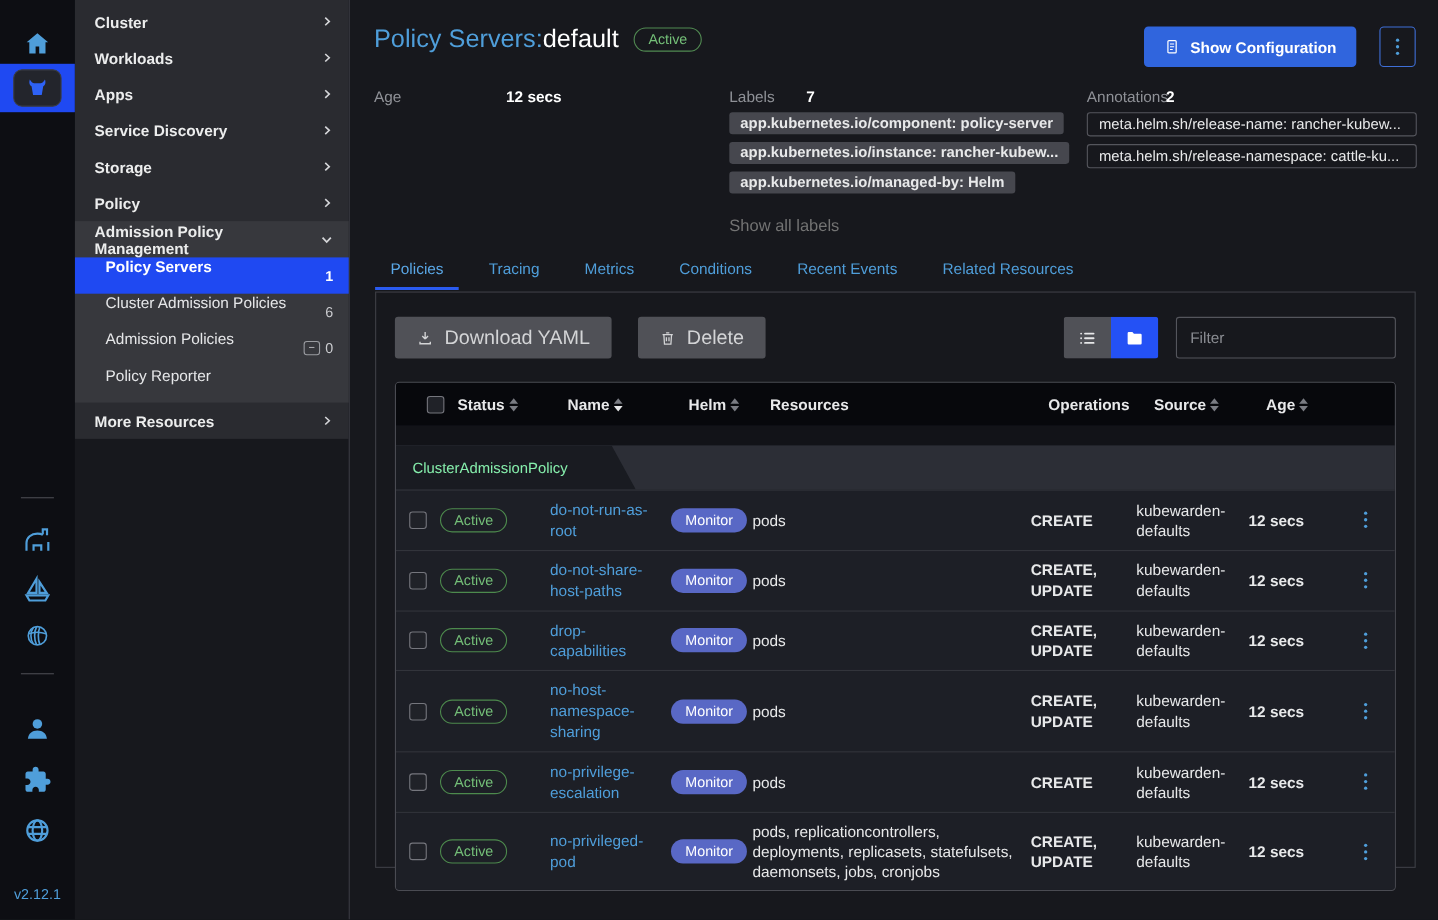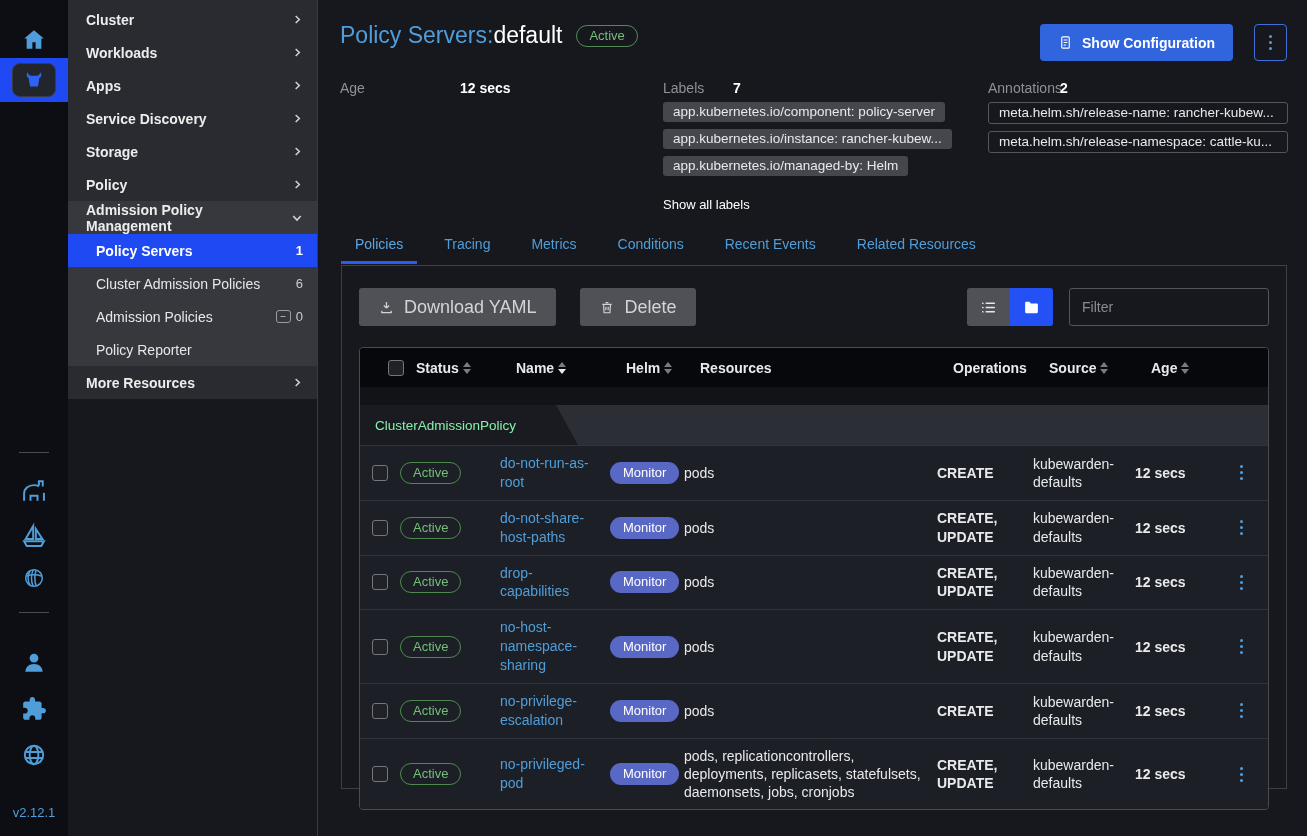--- a/index.html
+++ b/index.html
@@ -20,21 +20,21 @@
   .rail-v { color:#4f9eda; }
   .rail-version { position:absolute; bottom:16px; width:68px; text-align:center; color:#4f9eda; font-size:13px; }
 
   
   .sidenav { position:absolute; left:68px; top:0; width:250px; height:836px; background:#17181d; border-right:1px solid #3a3b42; z-index:4; }
   .nav-block { background:#2a2b30; padding-top:3px; }
   .nav-item { height:33px; display:flex; align-items:center; padding:0 14px 0 18px; font-weight:700; font-size:14px; color:#eceded; cursor:pointer;gap:41px; }
   .nav-item .lbl { flex:1; }
   .nav-chev { color:#d4d5d8; }
   .nav-section { background:#37383d; }
-  .nav-sub { height:33px; display:flex; align-items:center; padding:0 14px 0 28px; font-size:14px; font-weight:500; color:#e6e7e9; cursor:pointer; }
+  .nav-sub { height:33px; display:flex; padding:0 14px 0 28px; font-size:14px; font-weight:500; color:#e6e7e9; cursor:pointer; }
   .nav-sub .lbl { flex:1; }
   .nav-sub.selected { background:#1f49f2; font-weight:700; color:#fff; }
   .nav-count { font-size:13px; color:#cbccd0; display:flex; align-items:center; gap:5px; }
   .nav-sub.selected .nav-count { color:#fff; font-weight:700; }
   .ns-box { display:inline-flex; width:15px; height:13px; border:1px solid #9a9ca1; border-radius:3px; color:#cbccd0; font-size:10px; line-height:11px; justify-content:center; align-items:center; }
 
   
   .main { position:absolute; left:318px; top:0; width:989px; height:836px; }
 
   .title-row { position:absolute; left:22px; top:22px; display:flex; align-items:center; }
@@ -47,21 +47,21 @@
   .btn-kebab { width:33px; height:37px; border:1px solid #3f6fd8; border-radius:4px; background:transparent; display:flex; justify-content:center; align-items:center; cursor:pointer; }
   .dots { display:flex; flex-direction:column; gap:3px; color:#4f9eda; }
   .dots i { width:3px; height:3px; border-radius:50%; background:currentColor; }
 
   .detail-label { position:absolute; color:#8f9197; font-size:14px; }
   .detail-count { position:absolute; color:#fff; font-weight:700; font-size:14px; }
   .detail-value { position:absolute; color:#fff; font-weight:700; font-size:14px; }
   .pill-col { position:absolute; display:flex; flex-direction:column; align-items:flex-start; gap:7px; }
   .pill { background:#46474e; border-radius:3px; padding:2px 10px 3px; font-size:13.5px; color:#e8e9ea; white-space:nowrap; }
   .pill.outline { background:transparent; border:1px solid #55565d; width:300px; }
-  .link { color:#ffffff; font-size:13px; text-decoration:none; cursor:pointer; }
+  .link { color:#737373; font-size:15px; text-decoration:none; cursor:pointer; }
   .show-all { position:absolute; left:345px; top:197px; }
 
   
   .tabsection { position:absolute; left:23px; right:20px; top:228px; bottom:47px; }
   .tabs { display:flex; position:relative; z-index:2; }
   .tab { padding:8px 14px 12px; font-size:14px; color:#4f9eda; cursor:pointer; margin-right:13px; }
   .tab.active { box-shadow: inset 0 -3px 0 #2a5bf0; color:#5aa7e6; }
   .tab-box { position:absolute; left:0; right:0; top:37px; bottom:0; border:1px solid #3e3f46; }
 
   .toolbar { display:flex; align-items:center; padding:22px 17px 0; }
@@ -281,21 +281,21 @@
           <i></i>
         </span>
     </button>
   </div>
 
   <span class="detail-label" style="left:22px; top:80px;">Age</span>
   <span class="detail-value" style="left:142px; top:80px;">12 secs</span>
 
   <span class="detail-label" style="left:345px; top:80px;">Labels</span>
   <span class="detail-count" style="left:415px; top:80px;">7</span>
-  <div class="pill-col" style="left:345px; top:102px;">
+  <div class="pill-col" style="left:345px; top:102px;font-weight:bold;">
     <span class="pill">app.kubernetes.io/component: policy-server</span>
     <span class="pill">app.kubernetes.io/instance: rancher-kubew...</span>
     <span class="pill">app.kubernetes.io/managed-by: Helm</span>
   </div>
   <a class="link show-all">Show all labels</a>
 
   <span class="detail-label" style="left:670px; top:80px;text-align:center;">Annotations</span>
   <span class="detail-count" style="left:742px; top:80px;">2</span>
   <div class="pill-col" style="left:670px; top:102px;">
     <span class="pill outline">meta.helm.sh/release-name: rancher-kubew...</span>

